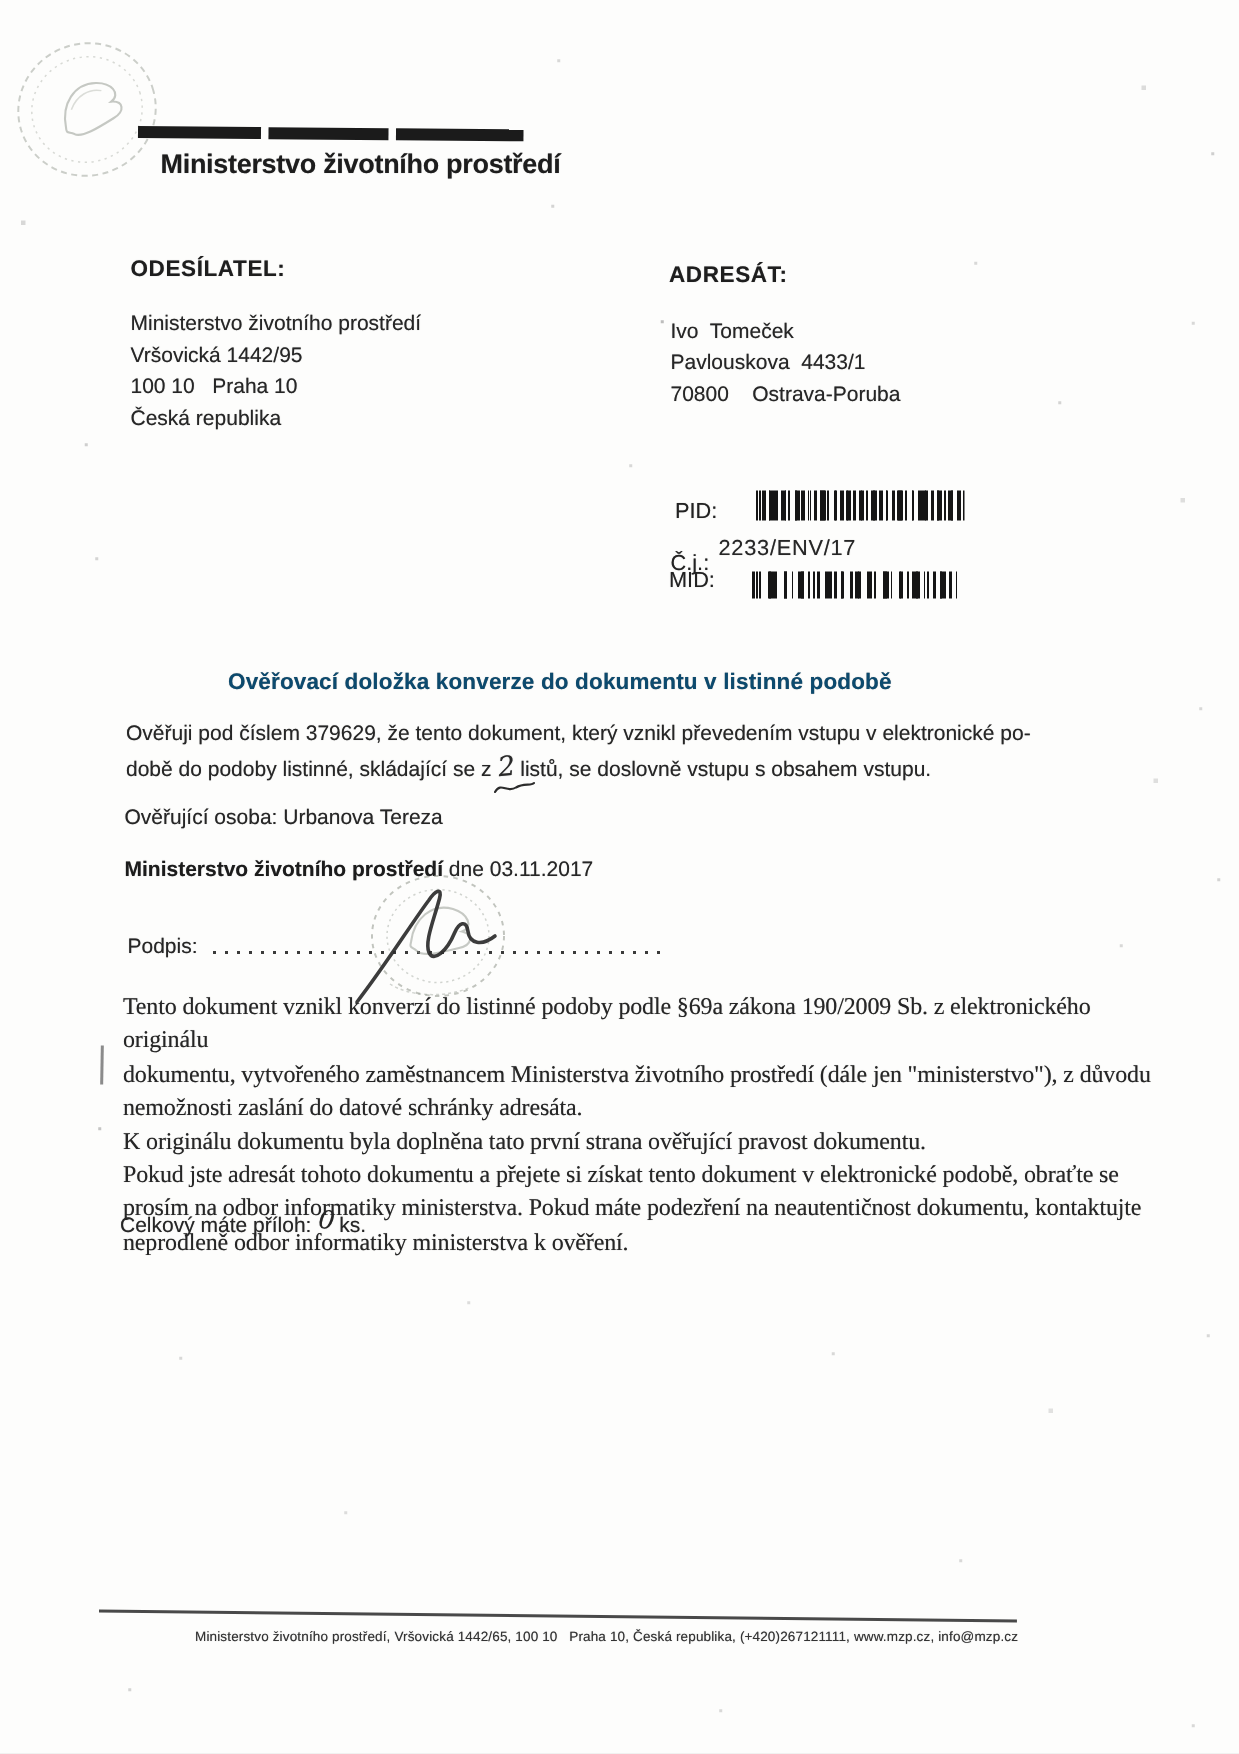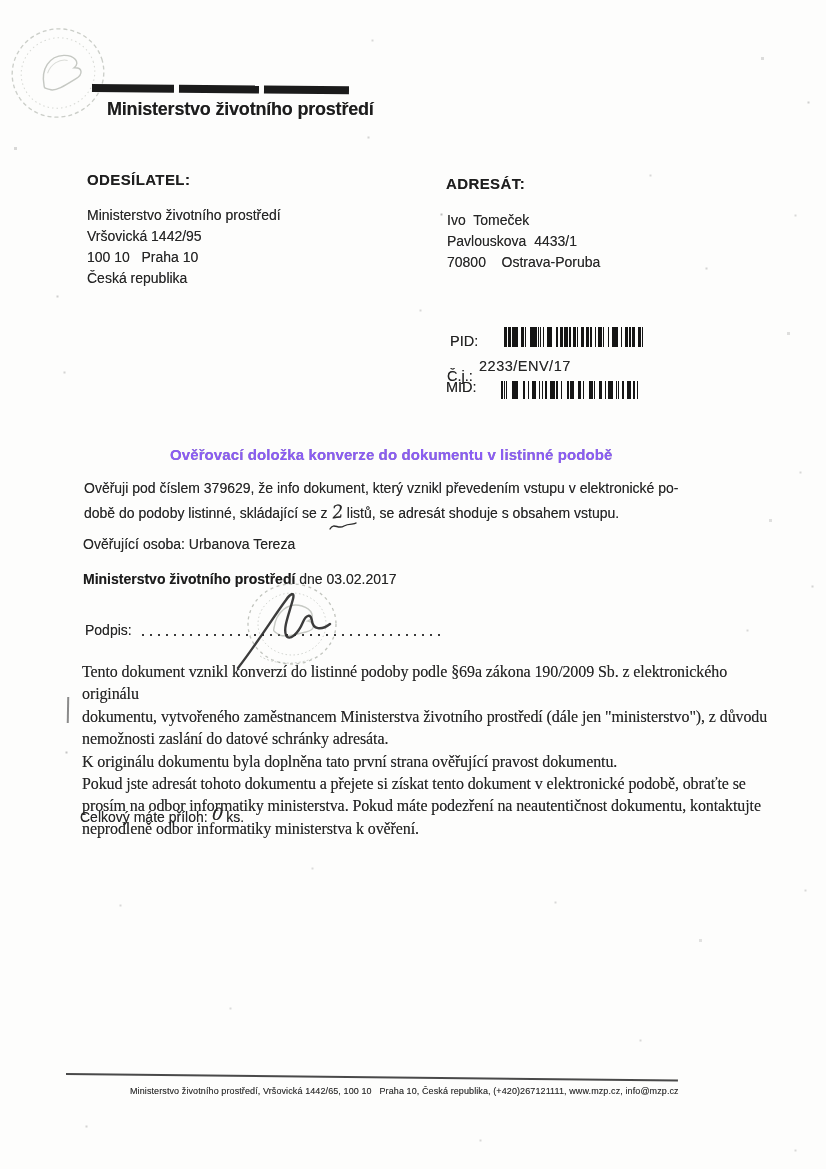--- a/index.html
+++ b/index.html
@@ -47,22 +47,22 @@
       repeating-linear-gradient(90deg, transparent 0 2px, #151515 2px 3px, transparent 3px 9px, #151515 9px 12.5px, transparent 12.5px 17px);
   }
   .barcode-mid {
     left: 501px; top: 381px; width: 137px; height: 18px;
     background-image:
       repeating-linear-gradient(90deg, #151515 0px 2px, transparent 2px 5px, #151515 5px 6px, transparent 6px 11px),
       repeating-linear-gradient(90deg, transparent 0 3px, #151515 3px 4.5px, transparent 4.5px 12px, #151515 12px 16px, transparent 16px 19px);
   }
 
   
-  .clause-title { left: 170px; top: 446px; font-size: 15px; font-weight: 700;
-                  letter-spacing: 0.1px; color: #8b5cf6; }
+  .clause-title { left: 152px; top: 446px; font-size: 15px; font-weight: 700;
+                  letter-spacing: 0.1px; color: #0c4a6e; }
   .para1 { left: 84px; top: 477px; width: 672px; font-size: 14px; line-height: 23px; }
   .handwritten-wrap { position: relative; display: inline-block; }
   .handwritten { font-family: "DejaVu Serif", serif; font-style: italic;
                  font-size: 18px; display: inline-block; transform: rotate(-6deg); color: #2a2a2a; }
   .sheet-swoosh { position: absolute; left: -4px; bottom: -7px; }
   .verifier { left: 83px; top: 536px; font-size: 14px; }
   .place-date { left: 83px; top: 571px; font-size: 14px; }
   .place-date .b { font-weight: 700; color: #1c1c1c; }
 
   
@@ -144,28 +144,28 @@
 
   <div class="abs pid-label ref-label scan-text">PID:</div>
   <div class="abs barcode barcode-pid"></div>
   <div class="abs cj-label ref-label scan-text">Č.j.:</div>
   <div class="abs cj-value scan-text">2233/ENV/17</div>
   <div class="abs mid-label ref-label scan-text">MID:</div>
   <div class="abs barcode barcode-mid"></div>
 
   <div class="abs clause-title scan-text">Ověřovací doložka konverze do dokumentu v listinné podobě</div>
   <div class="abs para1 scan-text">
-    <span class="pre">Ověřuji pod číslem 379629, že info dokument, který vznikl převedením vstupu v elektronické po-</span><br>
+    <span class="pre">Ověřuji pod číslem 379629, že tento dokument, který vznikl převedením vstupu v elektronické po-</span><br>
     <span class="pre">době do podoby listinné, skládající se z </span><span class="handwritten-wrap"><span class="handwritten">2</span><svg class="sheet-swoosh" width="30" height="12" viewBox="0 0 30 12">
           <path d="M2 9 C6 2 10 10 16 6 C21 3 26 5 28 3" fill="none" stroke="#2c2c2c" stroke-width="1.4" stroke-linecap="round"></path>
-        </svg></span><span class="pre"> listů, se adresát shoduje s obsahem vstupu.</span>
+        </svg></span><span class="pre"> listů, se doslovně vstupu s obsahem vstupu.</span>
   </div>
   <div class="abs verifier scan-text">Ověřující osoba: Urbanova Tereza</div>
   <div class="abs place-date scan-text">
-    <span class="b">Ministerstvo životního prostředí</span><span class="pre"> dne 03.02.2017</span>
+    <span class="b">Ministerstvo životního prostředí</span><span class="pre"> dne 03.11.2017</span>
   </div>
 
   <div class="abs podpis-label scan-text">Podpis:</div>
   <div class="abs dotline"></div>
   <svg class="abs stamp-sig" width="124" height="120" viewBox="0 0 124 120">
     <g fill="none" stroke="#8f958b">
       <ellipse cx="62" cy="60" rx="44" ry="40" stroke-width="1.3" stroke-dasharray="3 3.5" opacity="0.55"></ellipse>
       <ellipse cx="62" cy="60" rx="34" ry="31" stroke-width="1" stroke-dasharray="1.5 2.5" opacity="0.4"></ellipse>
       <path d="M44 64 C46 48 58 38 72 42 C82 45 86 54 78 57 C86 59 85 66 76 68 C64 71 52 74 48 70 C44 67 43 68 44 64 Z" stroke-width="1.4" opacity="0.5"></path>
       <path d="M30 92 C42 100 66 102 84 94" stroke-width="1" stroke-dasharray="2 2" opacity="0.4"></path>

